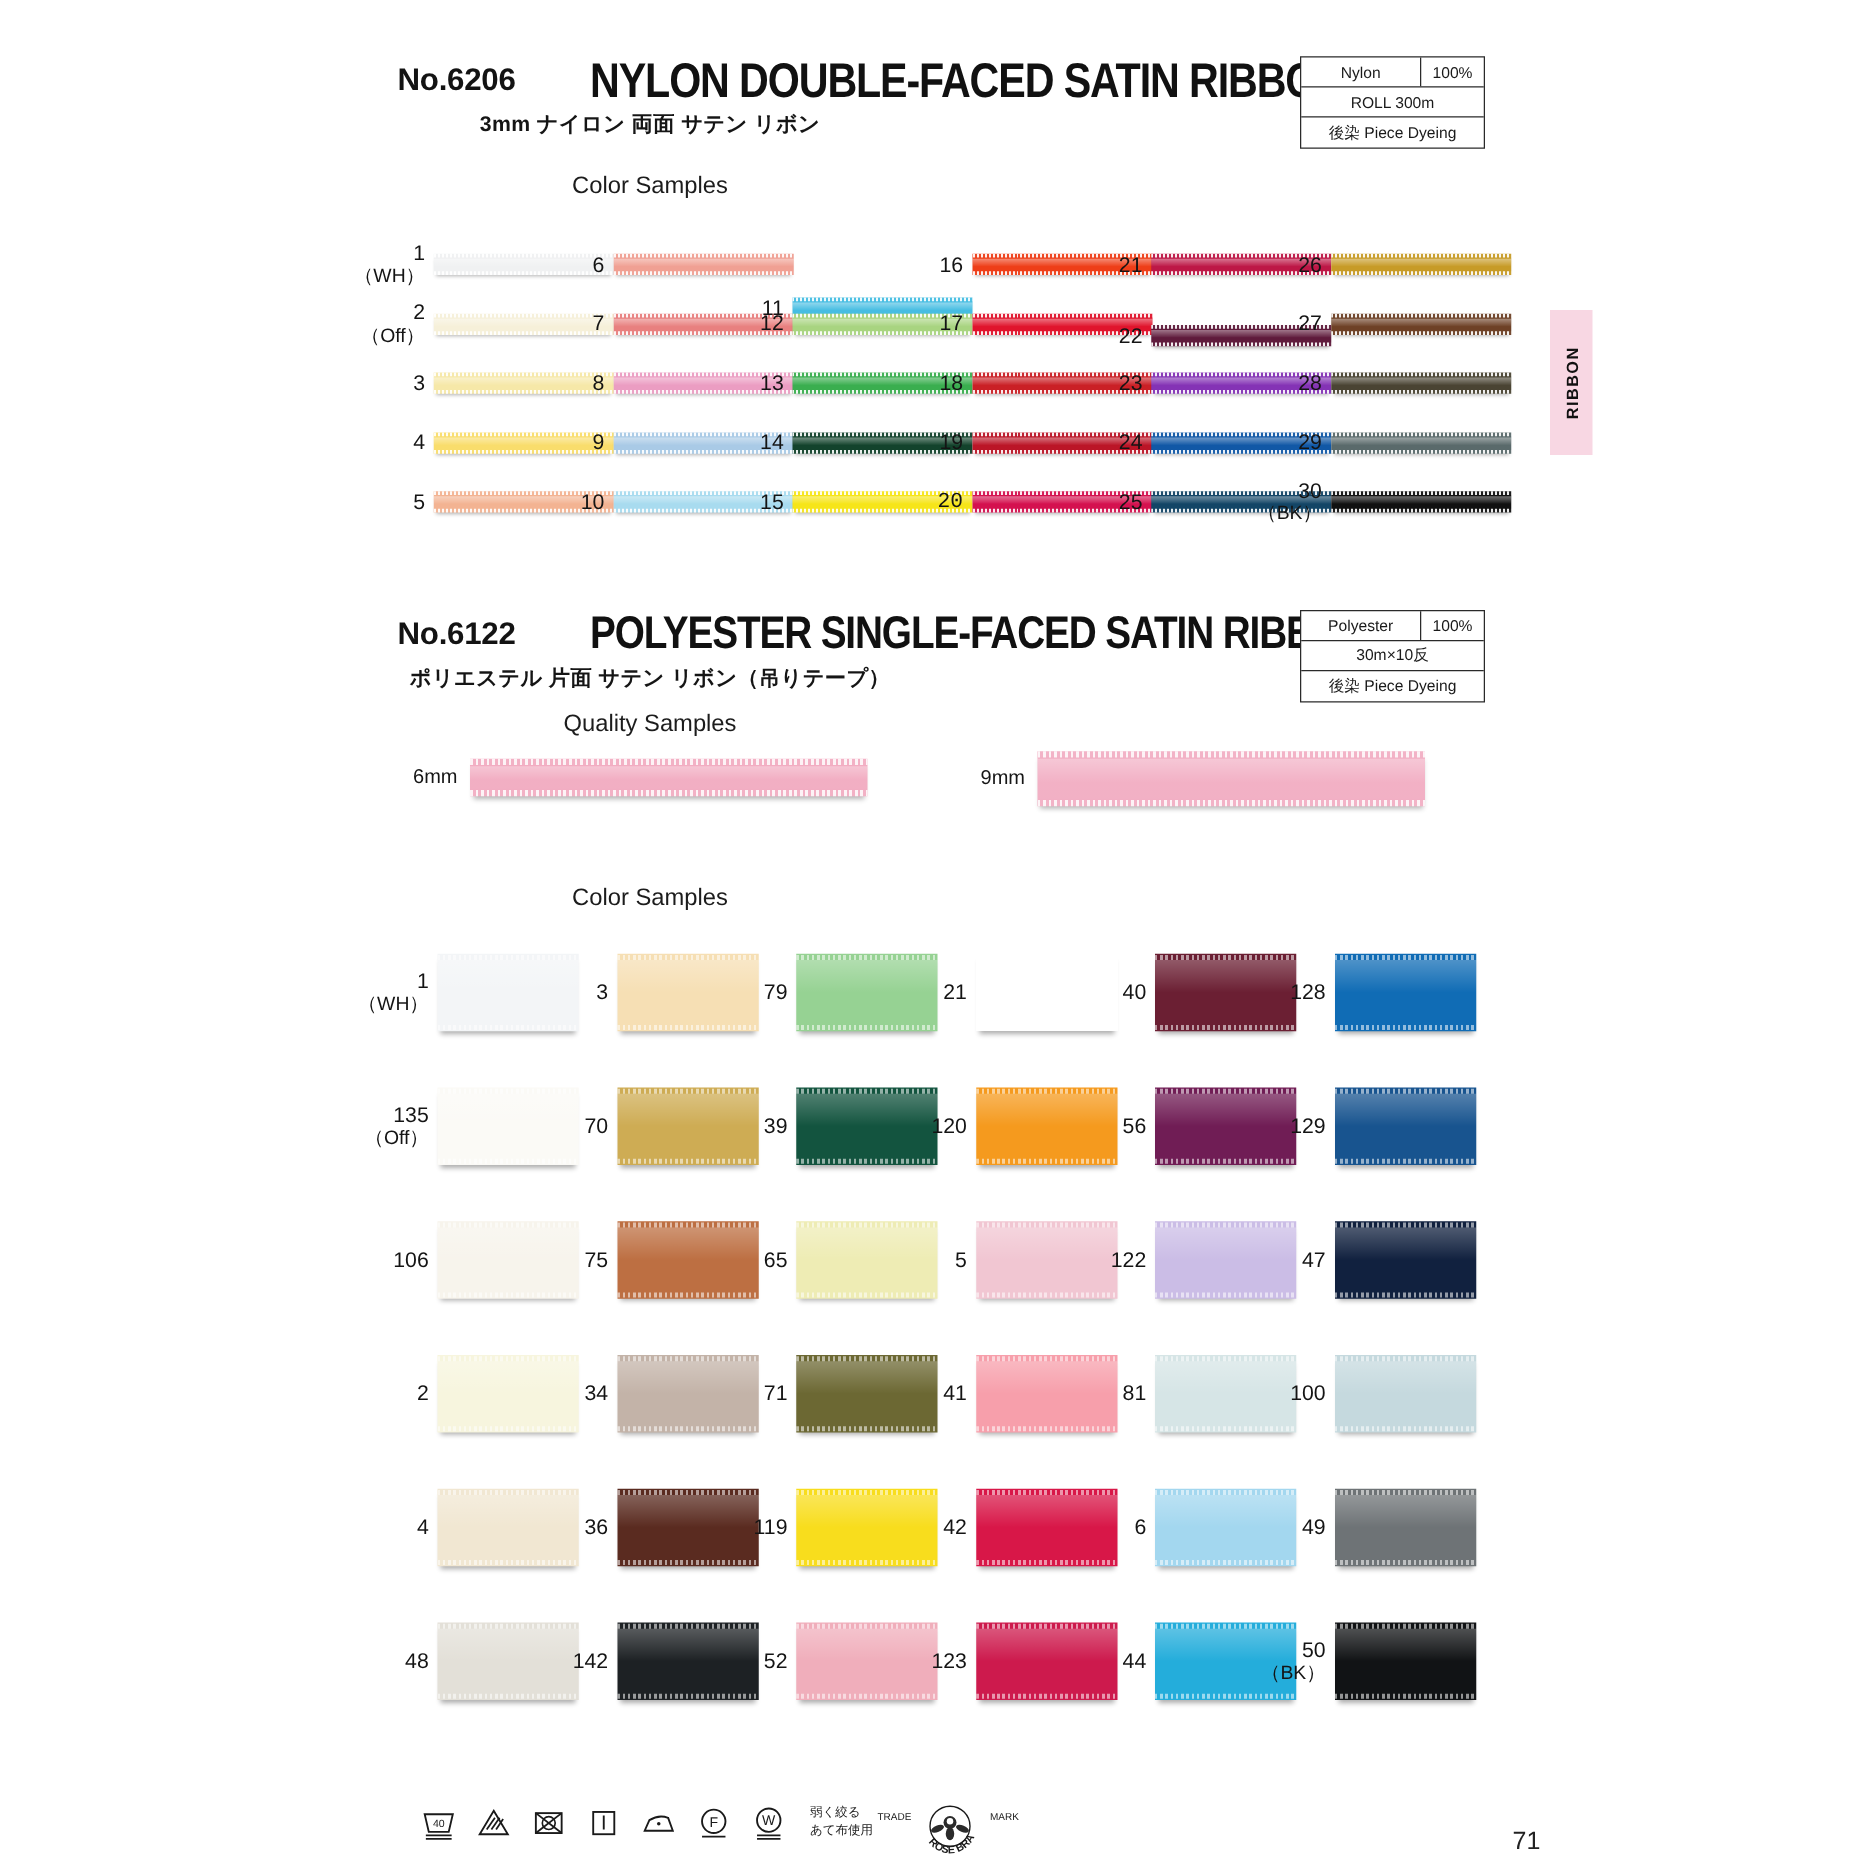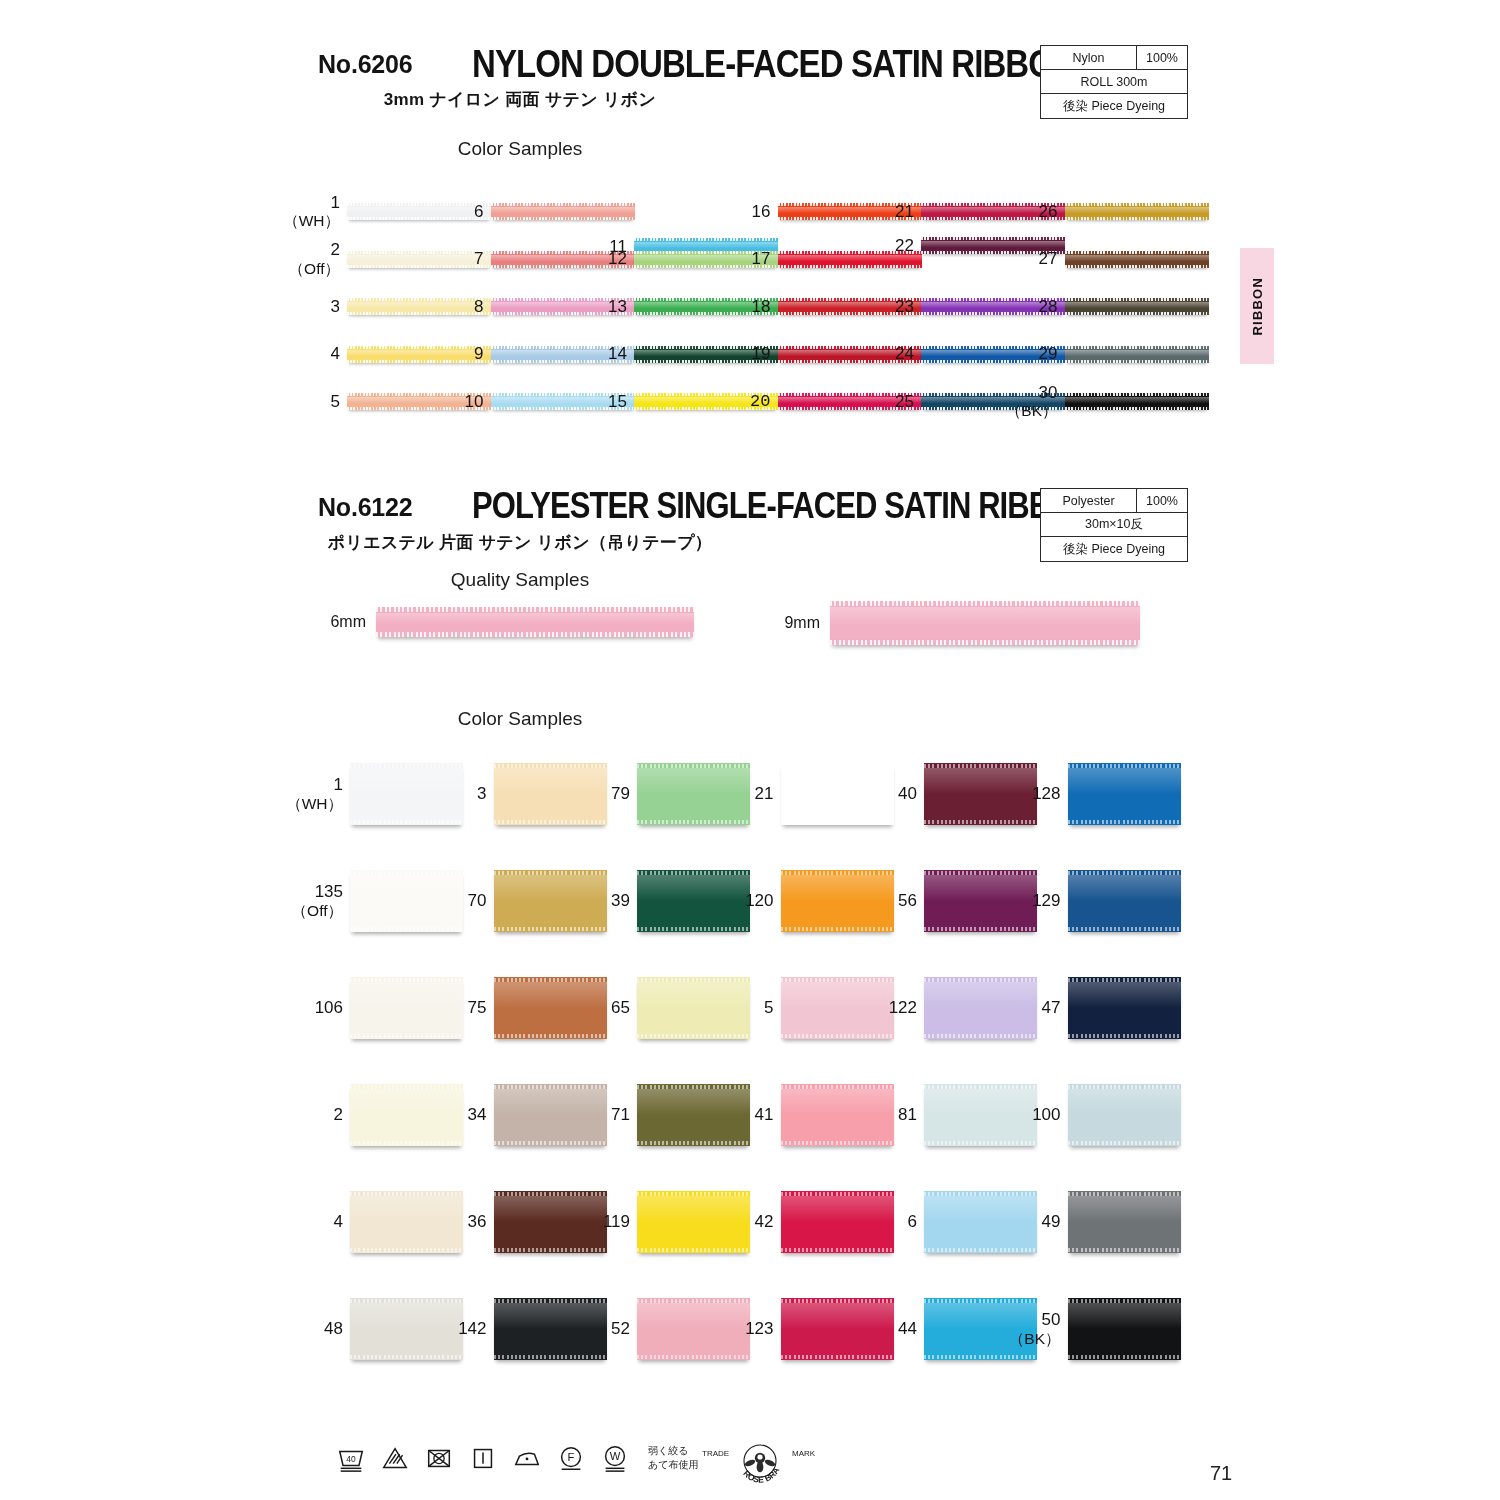--- a/index.html
+++ b/index.html
@@ -331,21 +331,21 @@
         <div class="rib-narrow" style="background: rgb(212, 17, 79);">
           <div class="sheen"></div>
         </div>
       </div>
       <div class="cell" style="left: 921px; top: 203px;">
         <div class="num">21</div>
         <div class="rib-narrow" style="background: rgb(189, 23, 70);">
           <div class="sheen"></div>
         </div>
       </div>
-      <div class="cell" style="left: 921px; top: 237px;">
+      <div class="cell" style="left: 921px; top: 260px;">
         <div class="num">22</div>
         <div class="rib-narrow" style="background: rgb(95, 27, 60);">
           <div class="sheen"></div>
         </div>
       </div>
       <div class="cell" style="left: 921px; top: 298px;">
         <div class="num">23</div>
         <div class="rib-narrow" style="background: rgb(132, 51, 181);">
           <div class="sheen"></div>
         </div>

